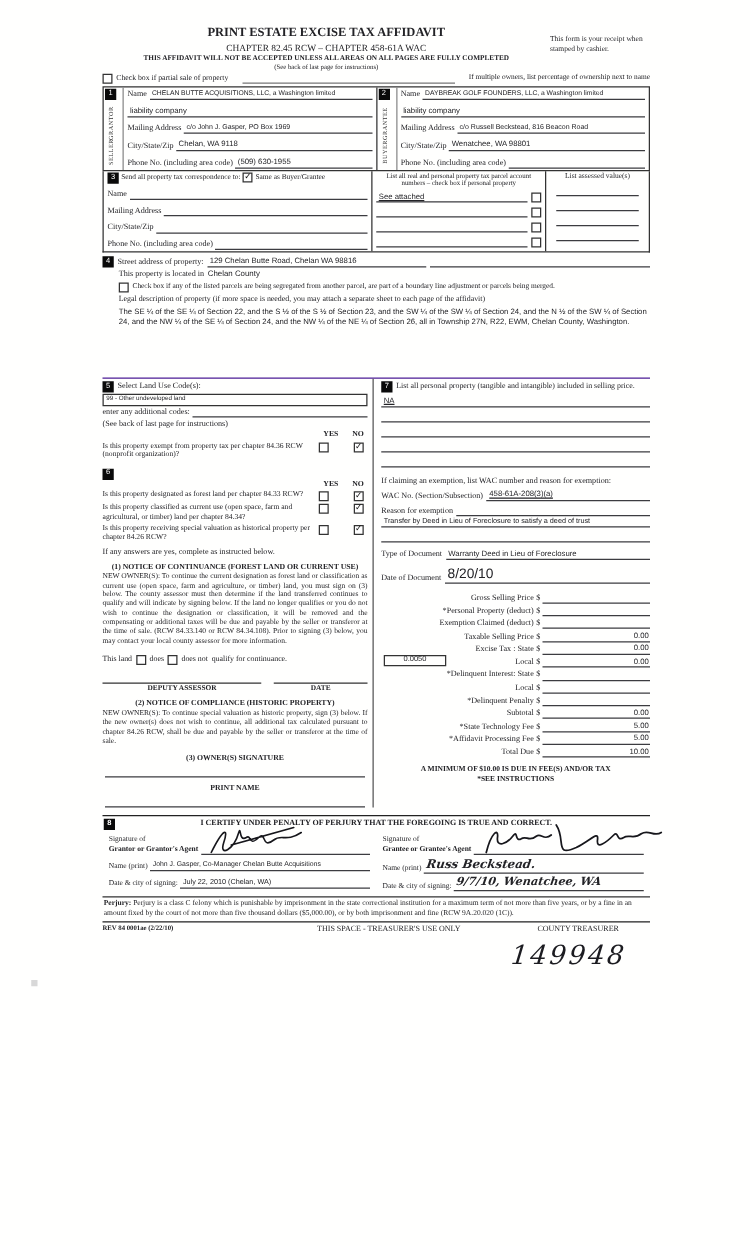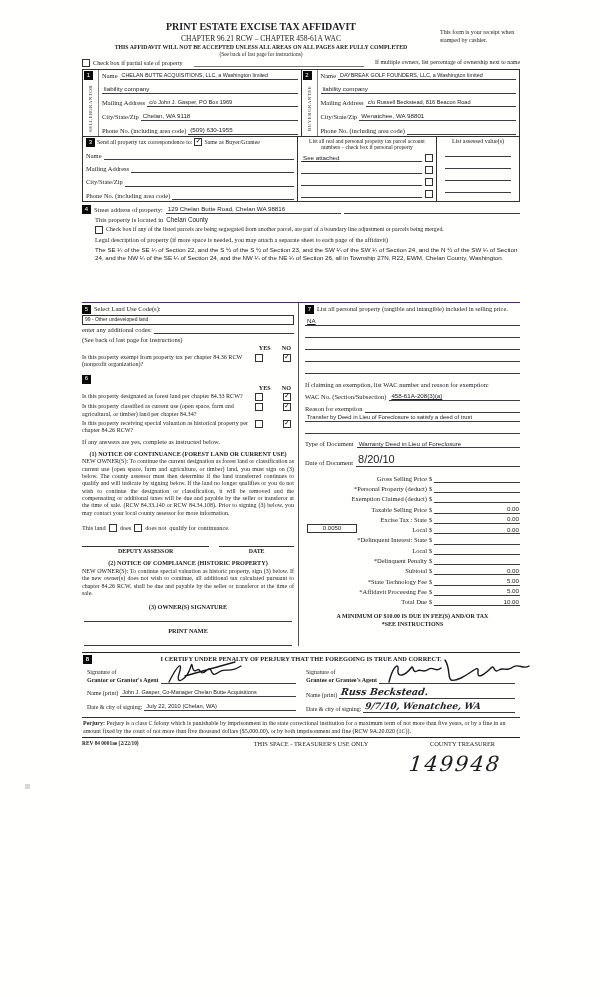--- a/index.html
+++ b/index.html
@@ -115,21 +115,21 @@
 </style>
 </head>
 <body>
 
 <div class="page">
 <div class="form">
 
   <div class="hdr">
     <div class="titleBlock">
       <div class="title">PRINT ESTATE EXCISE TAX AFFIDAVIT</div>
-      <div class="subtitle">CHAPTER 96.21 RCW – CHAPTER 458-61A WAC</div>
+      <div class="subtitle">CHAPTER 82.45 RCW – CHAPTER 458-61A WAC</div>
       <div class="warning">THIS AFFIDAVIT WILL NOT BE ACCEPTED UNLESS ALL AREAS ON ALL PAGES ARE FULLY COMPLETED</div>
       <div class="seeback">(See back of last page for instructions)</div>
     </div>
     <div class="receipt">This form is your receipt when stamped by cashier.</div>
   </div>
 
   <div class="partialRow">
     <span class="cb"></span>
     <span>Check box if partial sale of property</span>
     <span class="partialFill"></span>

